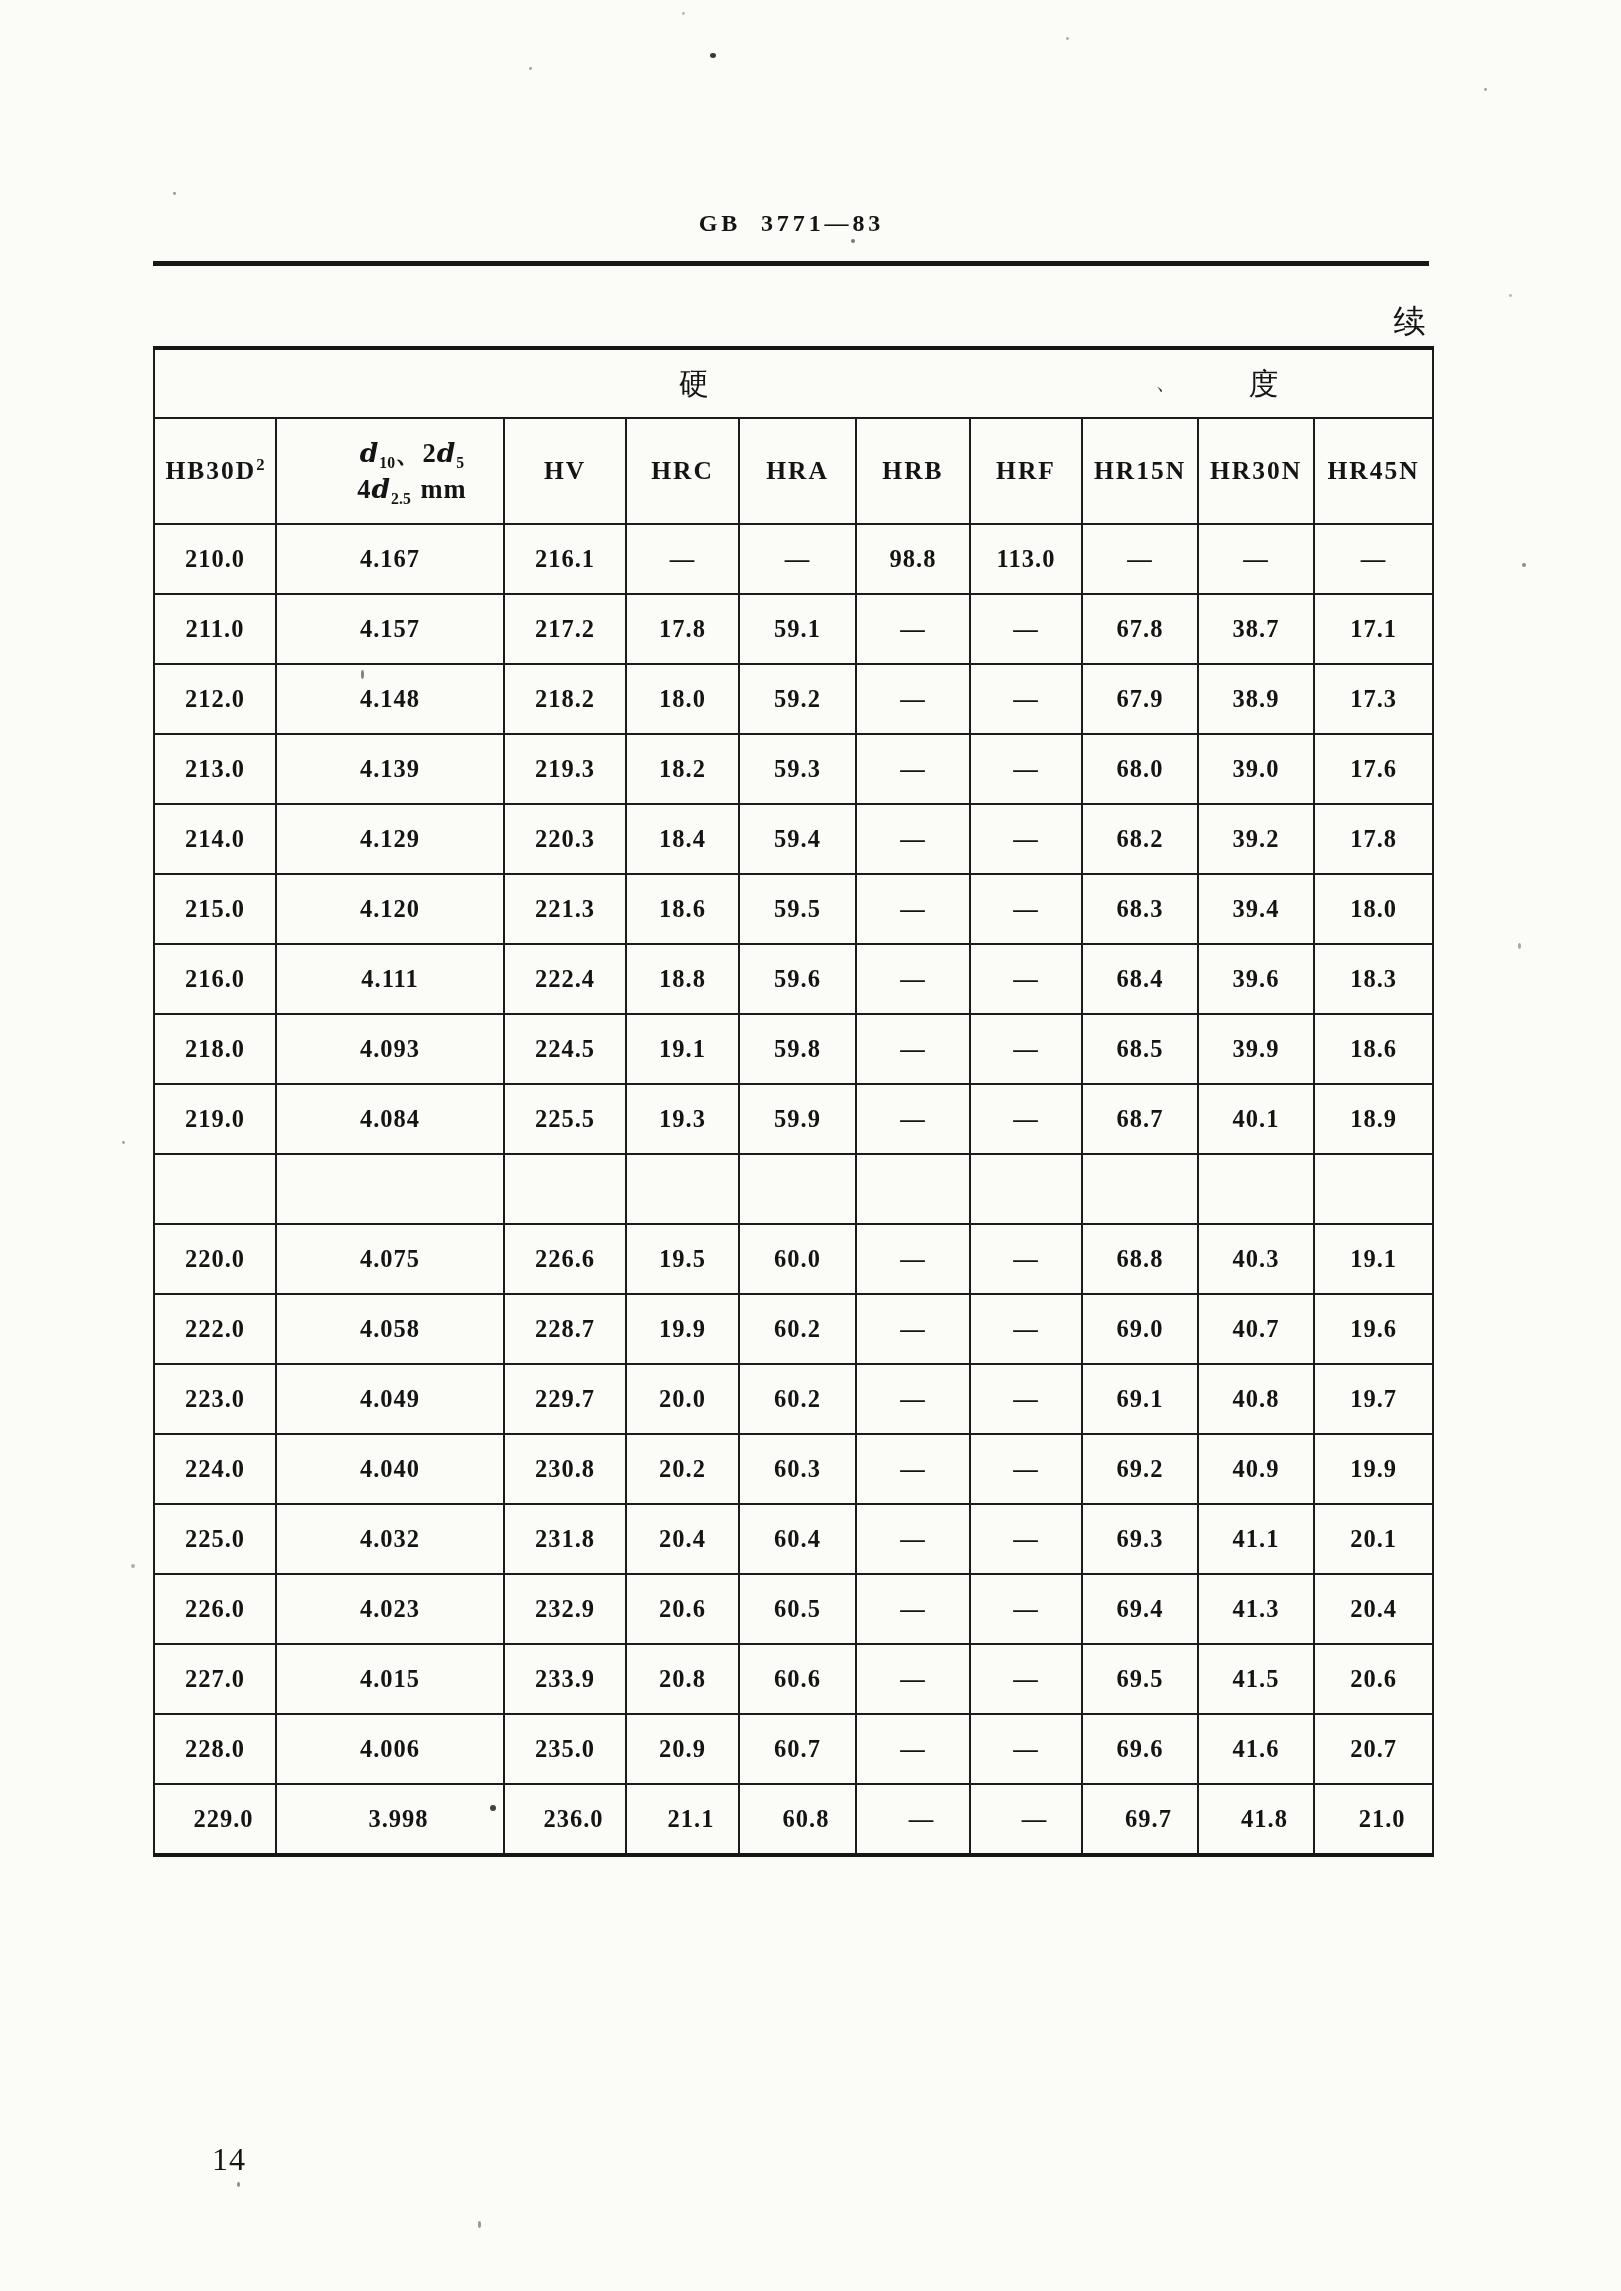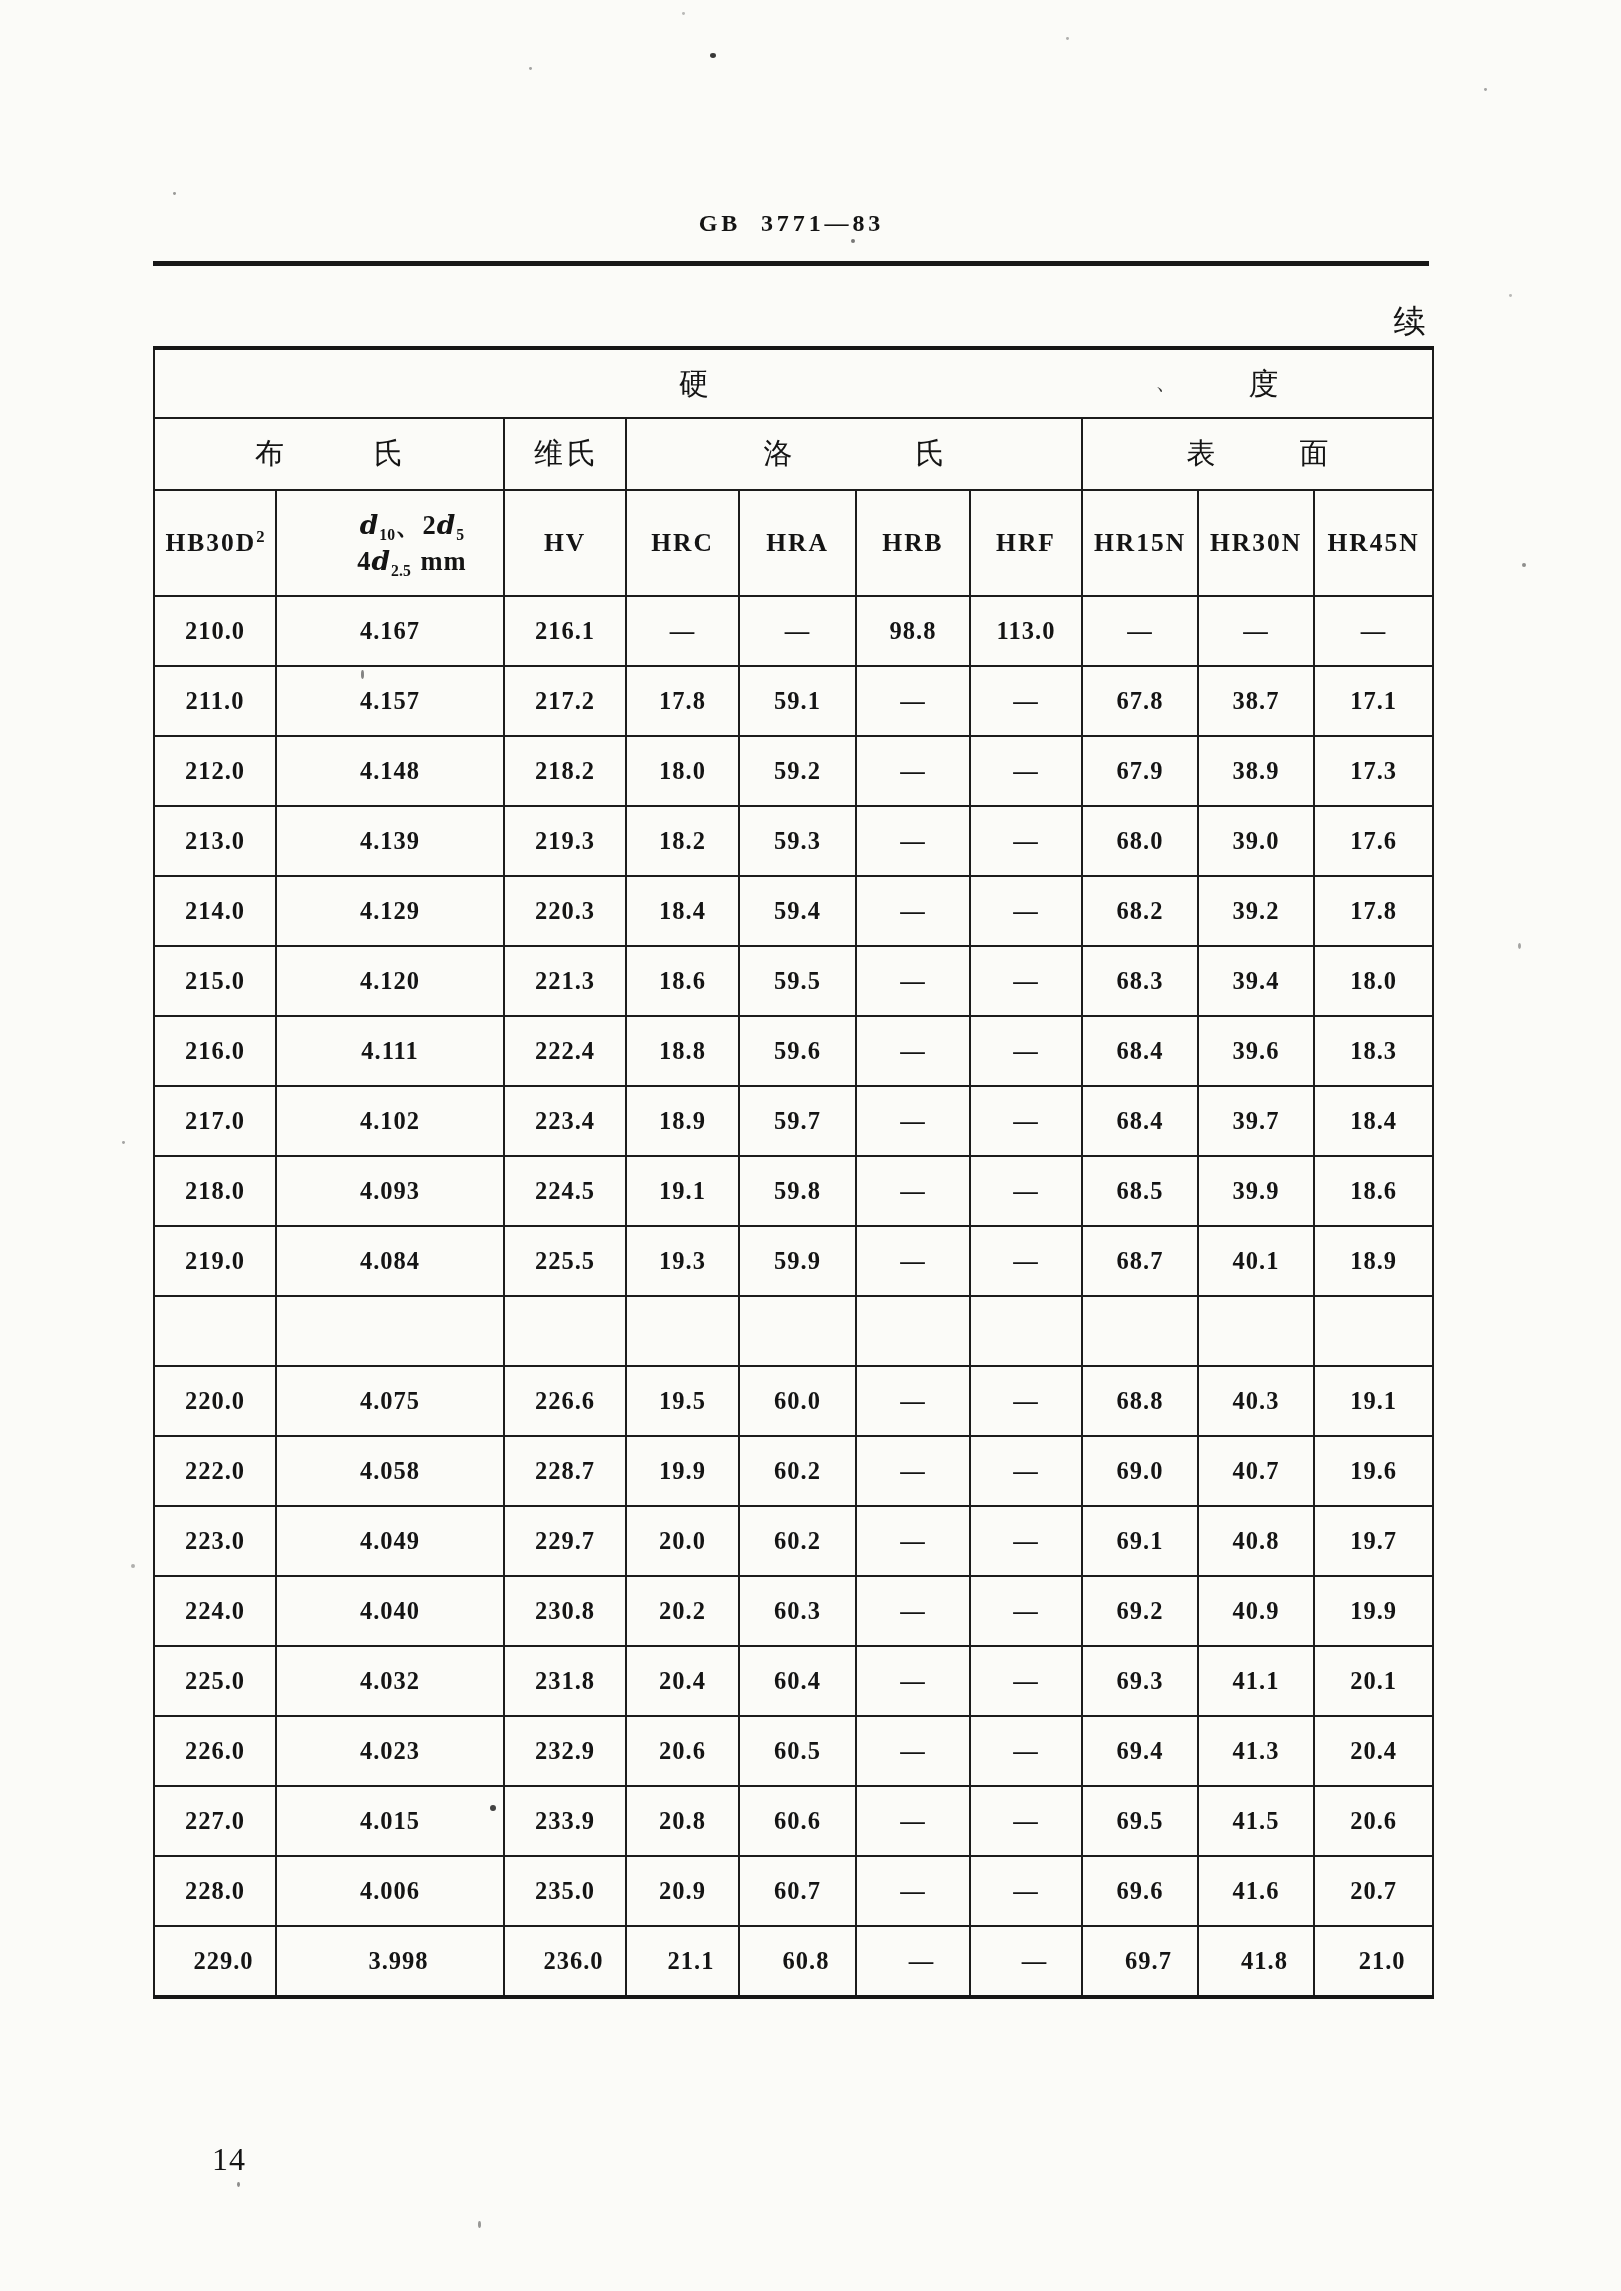--- a/index.html
+++ b/index.html
@@ -87,26 +87,20 @@
         <col style="width:116px">
       <col style="width:119px">
     </colgroup>
     <thead>
       <tr class="hd-row1">
         <th colspan="10" class="span-cell">
           <span class="ch ch-left">硬</span>
           <span class="ch ch-right">度</span>
         </th>
       </tr>
-      <tr class="hd-row2">
-        <th colspan="2" class="grp-brinell">布氏</th>
-        <th class="grp-vickers">维氏</th>
-        <th colspan="4" class="grp-rockwell">洛氏</th>
-        <th colspan="3" class="grp-surface">表面</th>
-      </tr>
       <tr class="hd-row3">
         <th><span>HB30D</span><span class="hb-sup">2</span></th>
         <th>
           <div class="d-head"><span class="dvar">d</span><sub>10</sub><span>、2</span><span class="dvar">d</span><sub>5</sub></div>
           <div class="d-head"><span>4</span><span class="dvar">d</span><sub>2.5</sub><span class="d-unit">mm</span></div>
         </th>
         <th>HV</th>
         <th>HRC</th>
         <th>HRA</th>
         <th>HRB</th>
@@ -195,32 +189,20 @@
           <td>222.4</td>
           <td>18.8</td>
           <td>59.6</td>
           <td>—</td>
           <td>—</td>
           <td>68.4</td>
           <td>39.6</td>
           <td>18.3</td>
         </tr>
         <tr>
-          <td>217.0</td>
-          <td>4.102</td>
-          <td>223.4</td>
-          <td>18.9</td>
-          <td>59.7</td>
-          <td>—</td>
-          <td>—</td>
-          <td>68.4</td>
-          <td>39.7</td>
-          <td>18.4</td>
-        </tr>
-        <tr>
           <td>218.0</td>
           <td>4.093</td>
           <td>224.5</td>
           <td>19.1</td>
           <td>59.8</td>
           <td>—</td>
           <td>—</td>
           <td>68.5</td>
           <td>39.9</td>
           <td>18.6</td>

